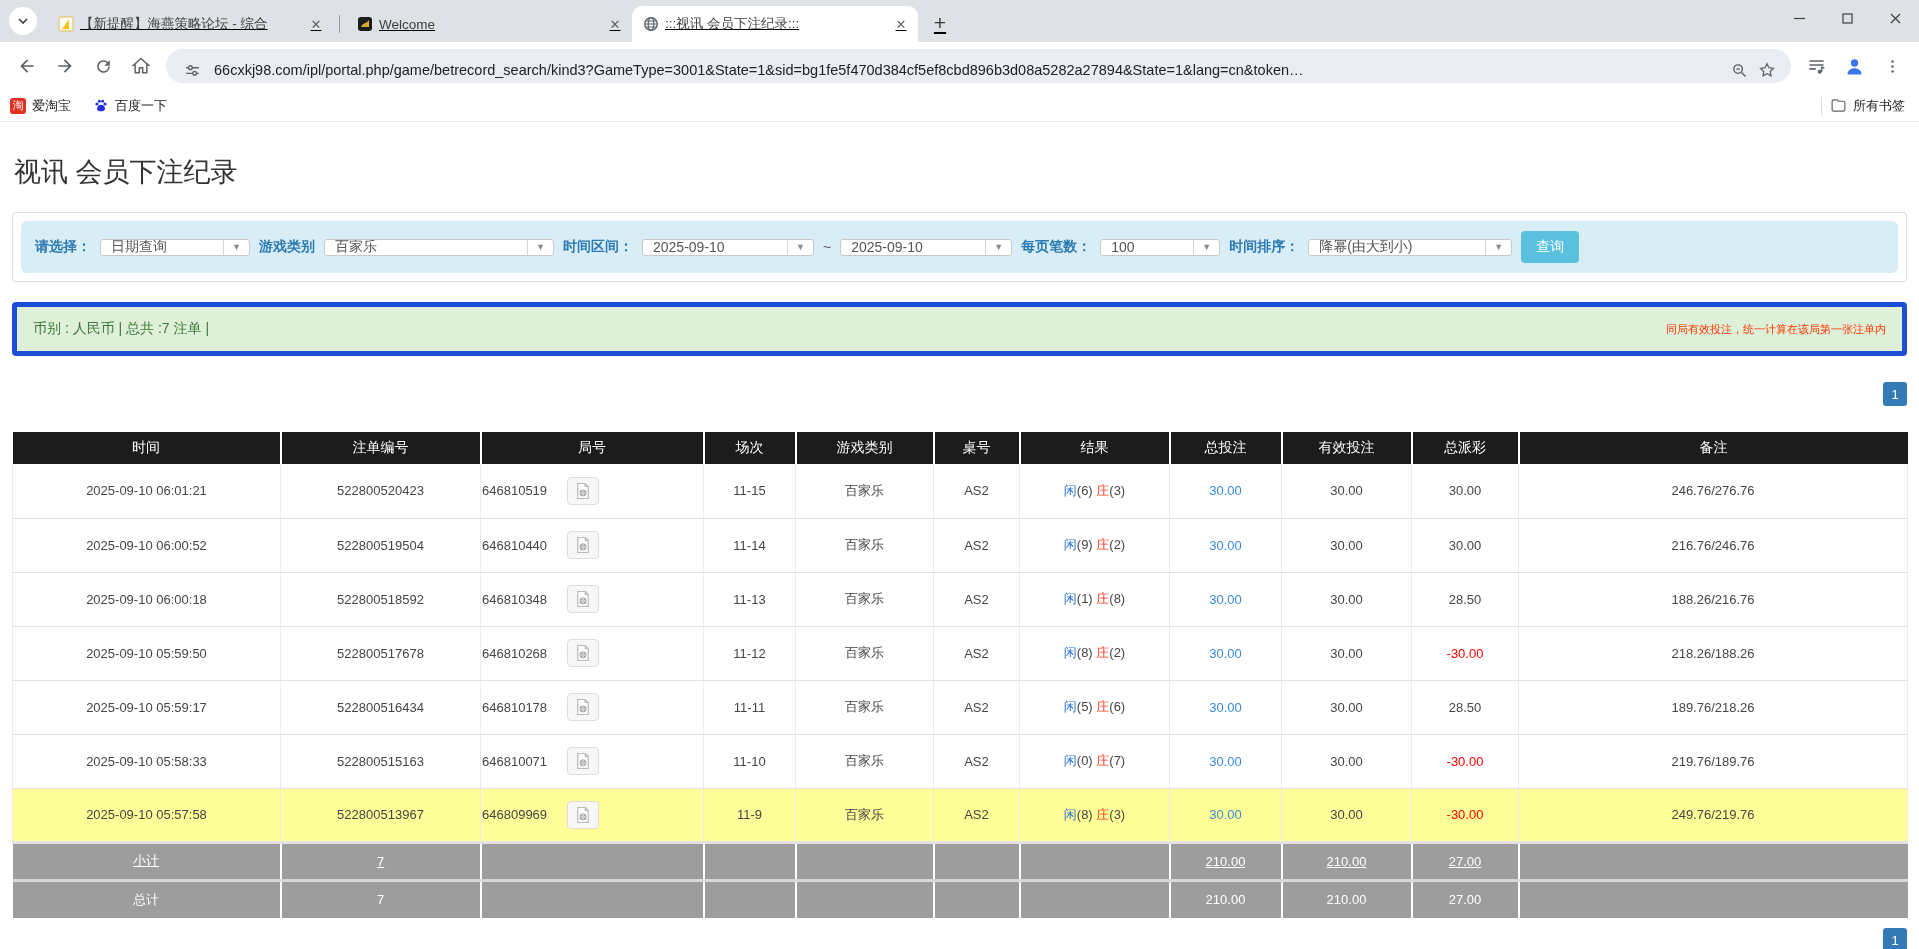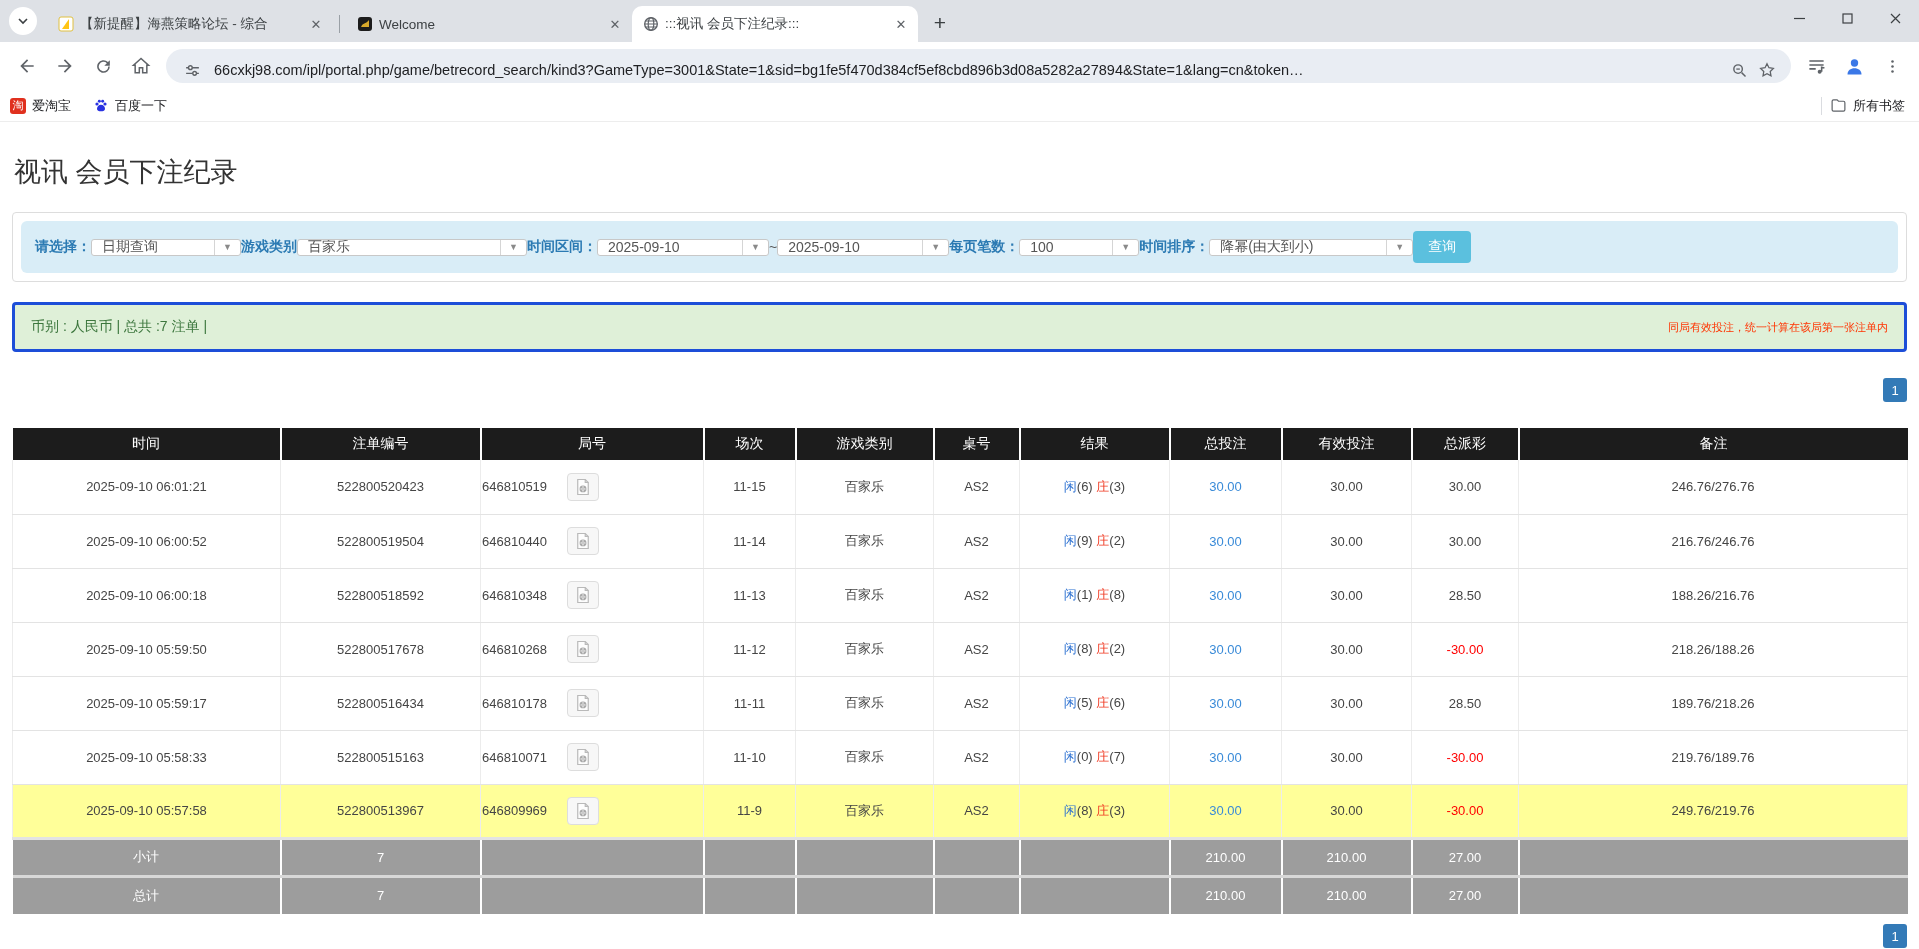--- a/index.html
+++ b/index.html
@@ -1,20 +1,20 @@
 <!DOCTYPE html>
 <html><head>
 <meta charset="utf-8">
 <style>
   * { box-sizing: border-box; }
   html,body { margin:0; padding:0; width:1919px; height:949px; overflow:hidden;
     font-family:"Liberation Sans","DejaVu Sans",sans-serif; background:#fff; }
 
   
-  .tabstrip { height:42px; background:#dee1e6; display:flex; align-items:flex-end; position:relative; }
+  .tabstrip { height:42px; background:#dee1e6; display:flex; align-items:flex-end; position:relative;text-decoration:underline; }
   .tab-search { width:28px; height:28px; border-radius:50%; background:#fff; margin:0 10px 7px 9px;
     display:flex; align-items:center; justify-content:center; color:#3c4043; }
   .tab { width:286px; height:36px; display:flex; align-items:center; padding:0 8px 0 10px;
     color:#3c4043; font-size:13.5px; position:relative; }
   .tab.active { background:#fff; border-radius:10px 10px 0 0; }
   .tab .tab-title { flex:1; white-space:nowrap; overflow:hidden; text-overflow:ellipsis; margin:0 6px; }
   .tab .fav { width:17px; height:17px; flex:0 0 auto; display:flex; align-items:center; justify-content:center; }
   .tab .close { width:18px; height:18px; border-radius:50%; display:flex; align-items:center;
     justify-content:center; color:#5f6368; font-size:13px; flex:0 0 auto; }
   .tab-sep { width:1px; height:18px; background:#9aa0a6; margin:0 6px 9px 6px; }
@@ -39,32 +39,32 @@
     font-size:11px; display:flex; align-items:center; justify-content:center; }
   .bm-right { margin-left:auto; display:flex; align-items:center; gap:8px; }
   .bm-vr { width:1px; height:18px; background:#dadce0; }
 
   
   .content { padding:0 12px; background:#fff; }
   .page-title { font-size:27px; color:#333; font-weight:500; margin:32px 0 22px 2px; }
 
   .filter-wrap { border:1px solid #ddd; border-radius:4px; padding:8px; background:#fff; }
   .filter-bar { background:#d9edf7; border-radius:6px; padding:10px 14px; display:flex;
-    align-items:center; }
+    align-items:center; gap:9px; }
   .flabel { color:#2b7ab3; font-weight:bold; font-size:14px; white-space:nowrap; }
   .sel { display:inline-flex; align-items:stretch; background:#fff; border:1px solid #c8c8c8;
     border-radius:3px; height:17px; overflow:hidden; }
   .sel .sel-text { display:flex; align-items:center; padding:0 10px; color:#555; font-size:14px; flex:1; }
   .sel .sel-arrow { width:26px; border-left:1px solid #d5d5d5; display:flex; align-items:center;
     justify-content:center; color:#8a8a8a; font-size:9px; }
   .tilde { color:#555; font-size:14px; }
   .btn-query { background:#5bc0de; color:#fff; border:none; border-radius:4px; height:32px;
     padding:0 15px; font-size:14px; font-family:inherit; }
 
-  .summary { margin-top:20px; background:#dff0d8; border:3px solid #1d4ed8; border-radius:4px;
+  .summary { margin-top:20px; background:#dff0d8; border:5px solid #1d4ed8; border-radius:4px;
     padding:13px 16px; display:flex; justify-content:space-between; align-items:center; }
   .summary .left { color:#3c763d; font-size:14px; }
   .summary .right { color:#ff3300; font-size:11px; }
 
   .pager-row { display:flex; justify-content:flex-end; margin-top:26px; }
   .pager-row.bottom { margin-top:10px; }
   .page-btn { min-width:24px; height:24px; background:#337ab7; color:#fff; border-radius:3px;
     display:flex; align-items:center; justify-content:center; font-size:13px; }
 
   table.bets { width:1895px; border-collapse:collapse; table-layout:fixed; margin-top:26px;
@@ -78,21 +78,21 @@
   table.bets tbody tr.hl td { background:#ffff99; }
   .cell-round-inner { display:flex; align-items:center; gap:20px; }
   .video-btn { width:32px; height:28px; background:#f7f7f7; border:1px solid #ddd; border-radius:4px;
     display:flex; align-items:center; justify-content:center; }
   .link { color:#3a8bd8; }
   .neg { color:#ff0000; }
   .res-p { color:#2a6fd1; }
   .res-b { color:#f03b24; }
   table.bets tfoot td { height:38px; background:#9d9d9d; color:#fff; border-right:2px solid #fff; font-size:13px; }
   table.bets tfoot td:last-child { border-right:none; }
-  table.bets tfoot tr:first-child td { border-top:3px solid #e3e3e3; }
+  table.bets tfoot tr:first-child td { border-top:3px solid #e3e3e3;text-decoration:underline; }
   table.bets tfoot tr:last-child td { border-top:3px solid #d8d8d8; }
 </style>
 </head>
 <body>
 
 <div class="tabstrip">
   <div class="tab-search">
     <svg width="12" height="12" viewBox="0 0 12 12">
         <path d="M2 4l4 4 4-4" fill="none" stroke="#3c4043" stroke-width="1.6"></path>
       </svg>

